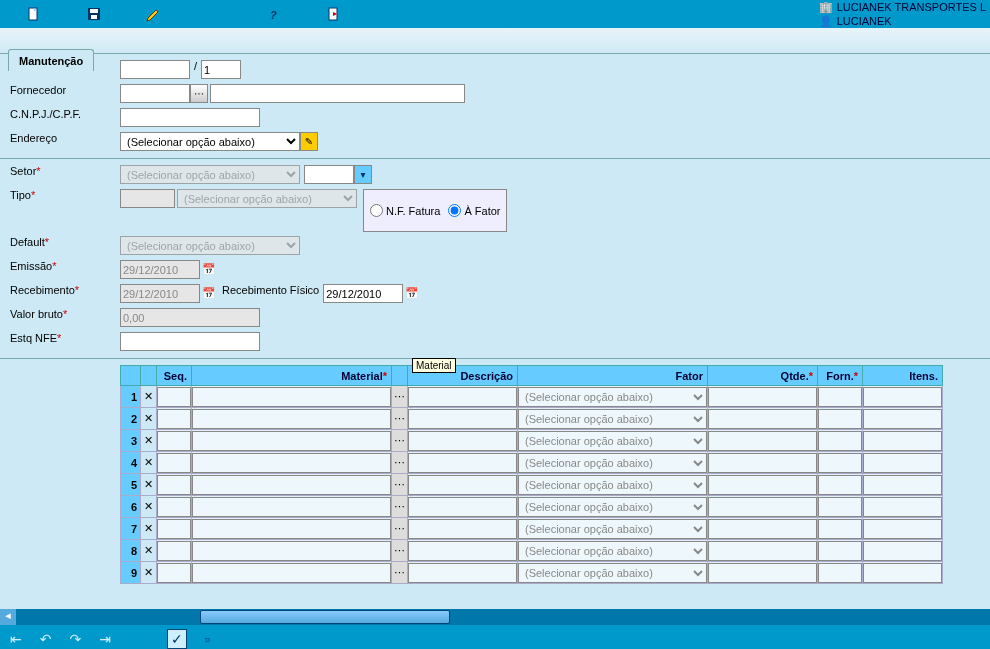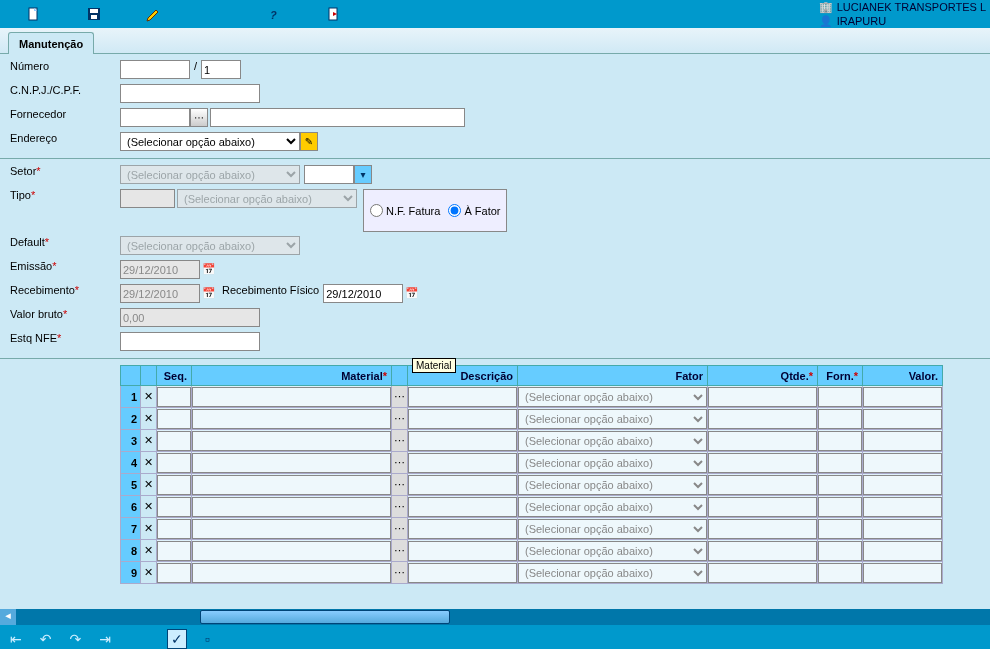--- a/index.html
+++ b/index.html
@@ -3,21 +3,21 @@
 <meta charset="utf-8">
 <style>
 *{box-sizing:border-box;margin:0;padding:0;font-family:Arial,sans-serif;font-size:11px}
 body{background:#cce9f5;width:990px;height:649px;overflow:hidden;position:relative}
 .toolbar{background:#0099cc;height:28px;display:flex;align-items:center;padding:0 4px;position:relative}
 .toolbar-icon{width:60px;height:28px;display:flex;align-items:center;justify-content:center;cursor:pointer}
 .toolbar-icon svg{width:16px;height:16px}
 .toolbar-right{position:absolute;right:4px;top:0;font-size:10px;color:#003}
 .toolbar-right div{display:flex;align-items:center;gap:4px;height:14px}
 .tab-strip{background:linear-gradient(#e8f4fa,#d0e9f5);height:26px;display:flex;align-items:flex-end;padding-left:8px;border-bottom:1px solid #7aa}
-.tab{background:#cce9f5;border:1px solid #7aa;border-bottom:none;padding:5px 10px 4px;font-weight:bold;border-radius:3px 3px 0 0;position:relative;top:1px}
+.tab{background:#cce9f5;border:1px solid #7aa;border-bottom:none;padding:5px 10px 4px;font-weight:bold;border-radius:3px 3px 0 0;position:relative;top:18px}
 .form-area{padding:6px 10px;background:#cce9f5}
 .row{display:flex;margin-bottom:4px;min-height:20px}
 .lbl{width:110px;color:#000}
 .req::after{content:"*";color:#c00}
 input[type=text],select{border:1px solid #888;background:#fff;height:19px;padding:1px 2px;font-size:11px}
 input[disabled],select[disabled]{background:#e6e6e6;color:#888}
 .sep{separator:true;border-top:1px solid #7aa;margin:6px -10px}
 .mini-btn{width:18px;height:19px;background:linear-gradient(#fff,#ccc);border:1px solid #888;display:inline-flex;align-items:center;justify-content:center;cursor:pointer;font-size:10px}
 .cal-btn{width:18px;height:19px;display:inline-flex;align-items:center;justify-content:center;cursor:pointer}
 .radio-grp{display:inline-flex;border:1px solid #888;background:#eef;padding:14px 6px;gap:8px;align-items:center}
@@ -71,48 +71,48 @@
         <path d="M7 6l4 2-4 2z" fill="#c00"></path>
       </svg>
     </div>
   <div class="toolbar-right">
     <div>
         <span>🏢</span>
         <span>LUCIANEK TRANSPORTES L</span>
       </div>
     <div>
         <span>👤</span>
-        <span>IRAPURU</span>
+        <span>LUCIANEK</span>
       </div>
   </div>
 </div>
 
 <div class="tab-strip">
   <div class="tab">Manutenção</div>
 </div>
 
 <div class="form-area">
 
   <div class="row">
     <div class="lbl">Número</div>
     <input type="text" style="width: 70px;" value="">
     <span style="margin:0 4px">/</span>
     <input type="text" style="width: 40px;" value="1">
   </div>
 
   <div class="row">
-    <div class="lbl">C.N.P.J./C.P.F.</div>
-    <input type="text" style="width: 140px;" value="">
-  </div>
-
-  <div class="row">
     <div class="lbl">Fornecedor</div>
     <input type="text" style="width: 70px;" value="">
     <span class="mini-btn">⋯</span>
     <input type="text" style="width: 255px; margin-left: 2px;" value="">
+  </div>
+
+  <div class="row">
+    <div class="lbl">C.N.P.J./C.P.F.</div>
+    <input type="text" style="width: 140px;" value="">
   </div>
 
   <div class="row">
     <div class="lbl">Endereço</div>
     <select style="width:180px"><option>(Selecionar opção abaixo)</option></select>
     <span class="mini-btn" style="background:#fc0">✎</span>
   </div>
 
   <div class="sep"></div>
 
@@ -178,21 +178,21 @@
         <tr>
       <th style="width:20px"></th>
           <th style="width:16px"></th>
       <th style="width:35px">Seq.</th>
       <th style="width:200px"><span>Material</span><span style="color:#c00">*</span></th>
       <th style="width:16px"></th>
       <th style="width:110px">Descrição</th>
       <th style="width:190px">Fator</th>
       <th style="width:110px"><span>Qtde.</span><span style="color:#c00">*</span></th>
       <th style="width:45px"><span>Forn.</span><span style="color:#c00">*</span></th>
-      <th style="width:80px">Valor.</th>
+      <th style="width:80px">Itens.</th>
     </tr>
       </thead>
     <tbody id="grid-body">
         <tr>
           <td class="rownum">1</td>
           <td class="del">✕</td>
           <td><input type="text" style=""></td>
           <td><input type="text" style=""></td>
           <td class="del" style="background:#ddd">⋯</td>
           <td><input type="text" style=""></td>

